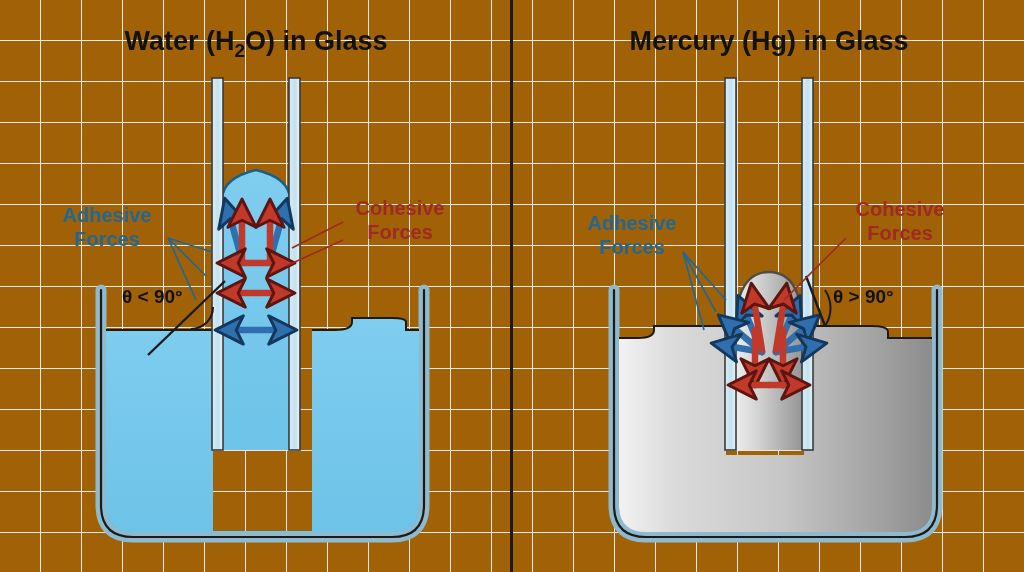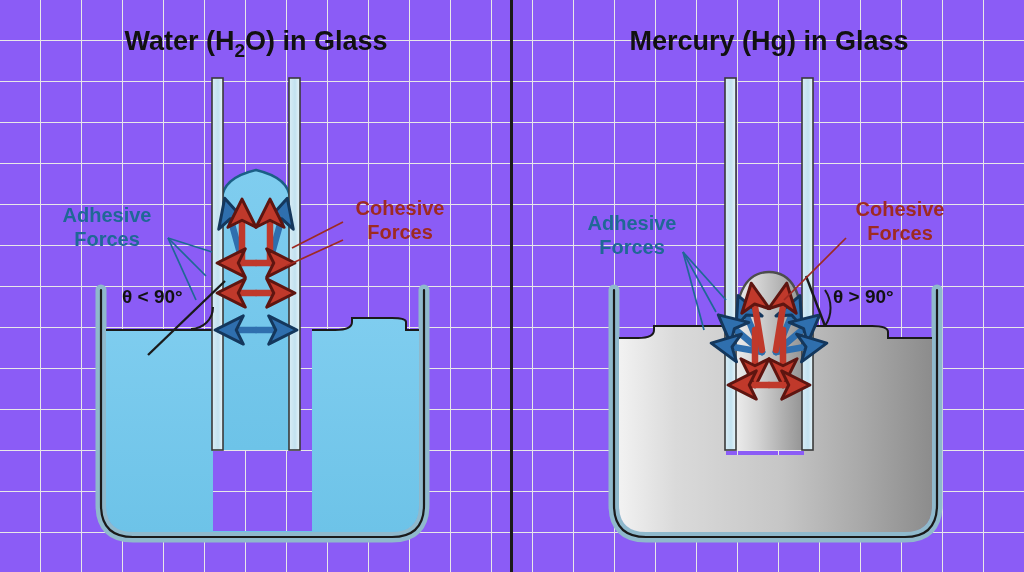--- a/index.html
+++ b/index.html
@@ -3,21 +3,21 @@
 <meta charset="utf-8">
 <style>
   html,body{margin:0;padding:0;background:#fff;}
   body{
     width:1024px;height:572px;overflow:hidden;
     font-family:"Liberation Sans","DejaVu Sans",sans-serif;
     position:relative;
   }
   #stage{
     position:absolute;inset:0;width:1024px;height:572px;
-    background:#8b5cf6;
+    background:#a16207;
   }
   
   #grid{
     position:absolute;inset:0;
     background-image:
       linear-gradient(to right, #e8e8e8 1px, transparent 1px),
       linear-gradient(to bottom, #e8e8e8 1px, transparent 1px);
     background-size:41px 41px;
     background-position:-1px -1px;
   }

